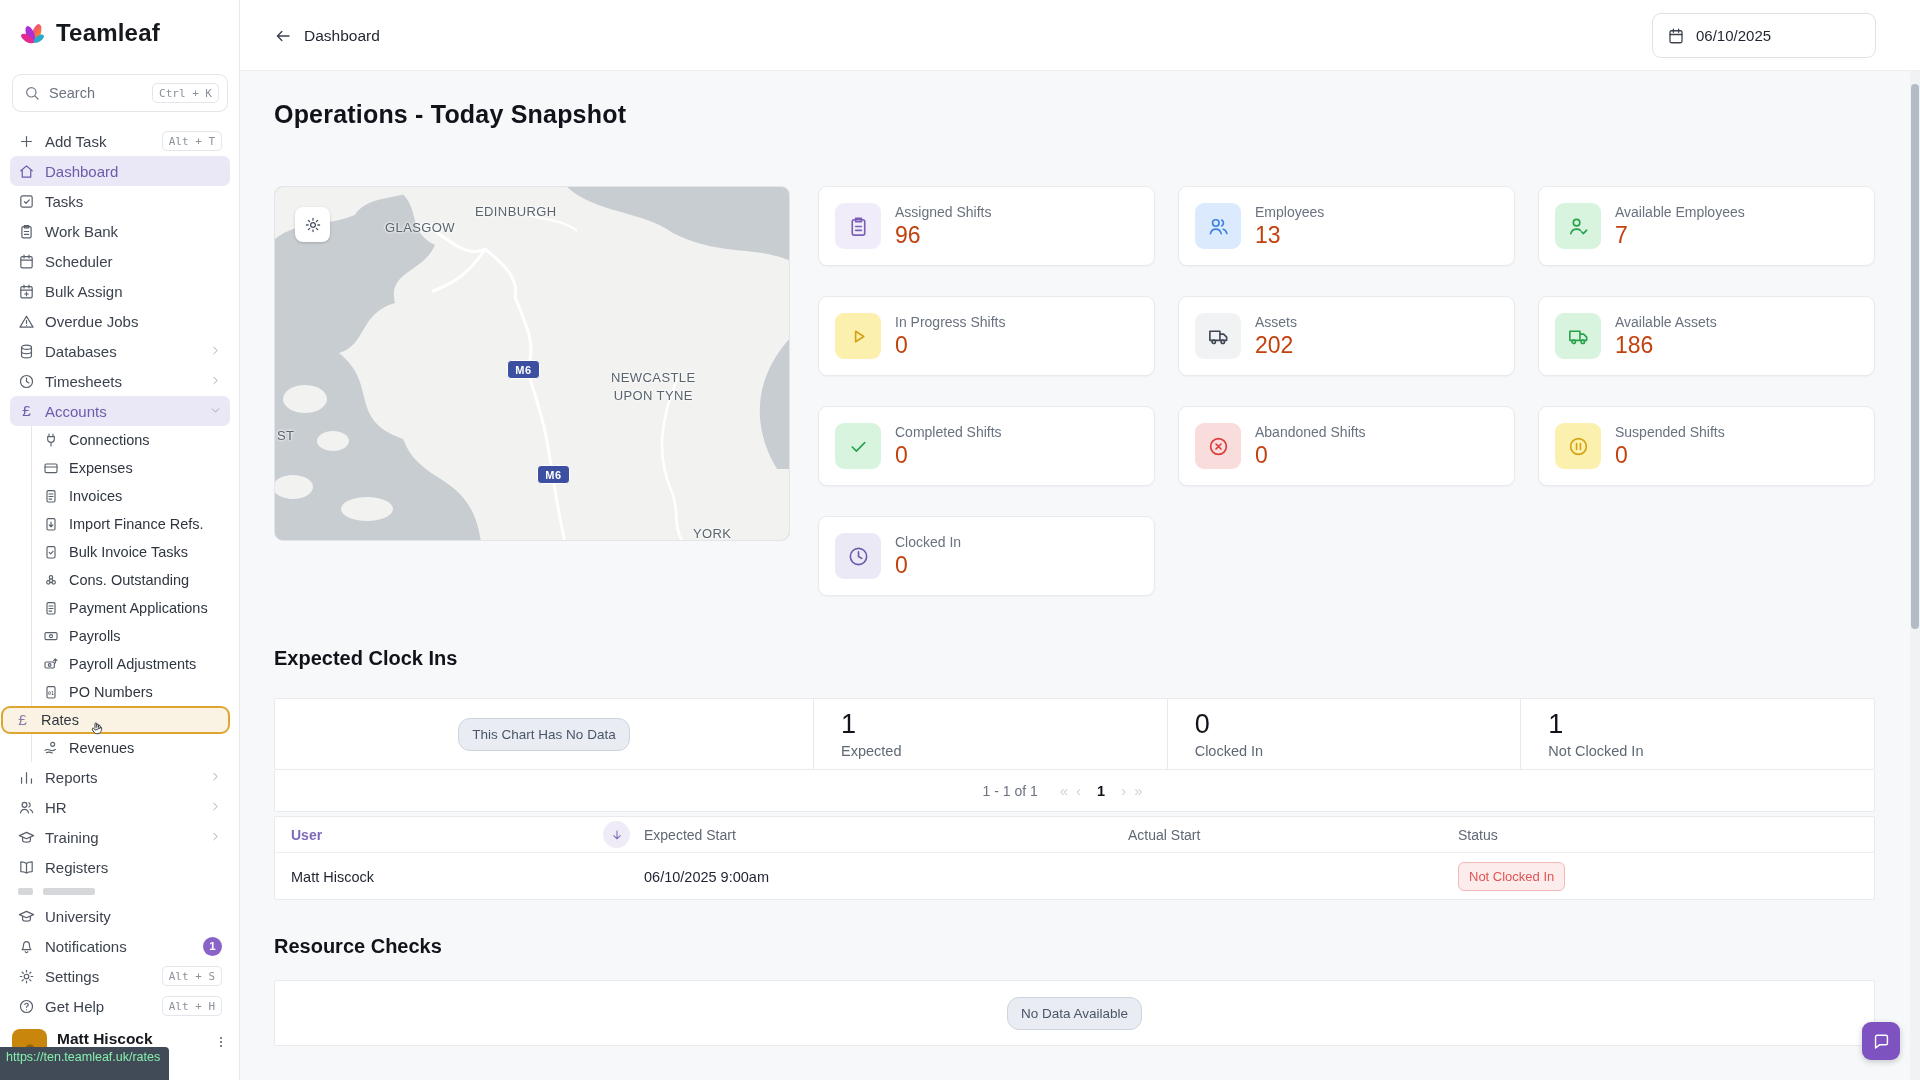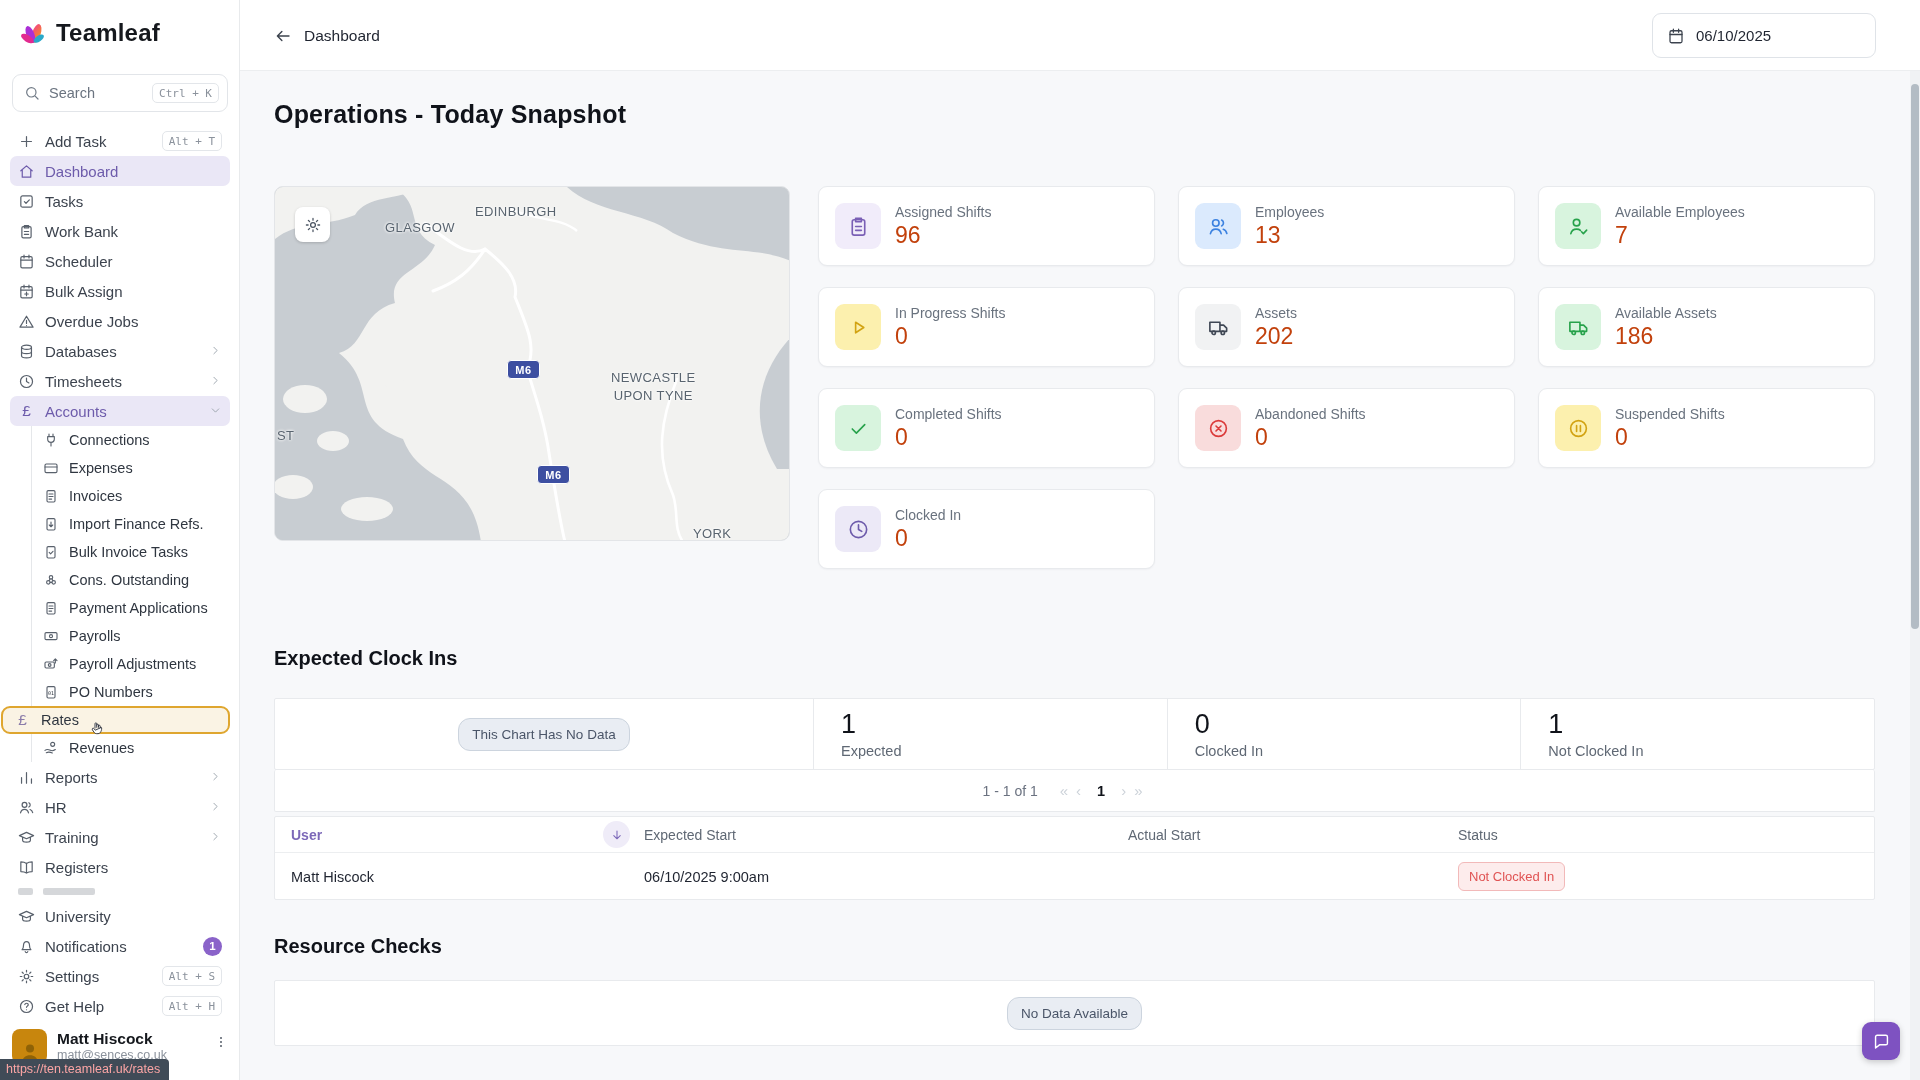--- a/index.html
+++ b/index.html
@@ -32,38 +32,38 @@
   .stub .bar1{width:15px;height:7px;background:#6a727c;border-radius:2px}
   .stub .bar2{width:52px;height:7px;background:#6a727c;border-radius:2px}
   .nbadge{margin-left:auto;width:19px;height:19px;border-radius:50%;background:#8a63c9;color:#fff;font-size:11.5px;font-weight:700;display:flex;align-items:center;justify-content:center}
   .userblk{position:absolute;left:12px;bottom:16px;width:216px;display:flex;align-items:flex-start;gap:10px}
   .avatar{width:35px;height:35px;border-radius:8px;background:#c8860d;display:flex;align-items:flex-end;justify-content:center;overflow:hidden}
   .avatar svg{width:24px;height:24px;fill:#8f6206;stroke:none}
   .uname{font-size:15.5px;font-weight:600;color:#15181d;line-height:1.25}
   .uemail{font-size:12.5px;color:#8b929c}
   .kebab{margin-left:auto;padding-top:6px}
   .kebab svg{width:14px;height:14px;fill:#555d68}
-  .urltip{position:absolute;left:0;bottom:0;background:#404b57;color:#fca5a5;font-size:12.5px;padding:3px 9px 4px 6px;border-radius:0 4px 0 0;z-index:9;white-space:nowrap}
+  .urltip{position:absolute;left:0;bottom:0;background:#404b57;color:#86efac;font-size:12.5px;padding:3px 9px 16px 6px;border-radius:0 4px 0 0;z-index:9;white-space:nowrap}
 
   
   .topbar{position:absolute;left:240px;top:0;width:1680px;height:71px;background:#fff;border-bottom:1px solid #eceef0;z-index:4}
   .crumb{position:absolute;left:34px;top:0;height:71px;display:flex;align-items:center;gap:12px;font-size:15.5px;color:#1f2430}
   .crumb svg{width:18px;height:18px;stroke:#3c434e;fill:none;stroke-width:1.8;stroke-linecap:round;stroke-linejoin:round}
   .datebox{position:absolute;right:44px;top:13px;width:224px;height:45px;border:1px solid #dfe3e8;border-radius:9px;background:#fff;display:flex;align-items:center;gap:11px;padding:4px 14px;font-size:15px;color:#1f2430}
   .datebox svg{width:18px;height:18px;stroke:#3c434e;fill:none;stroke-width:1.7;stroke-linecap:round;stroke-linejoin:round}
 
   
   .ptitle{position:absolute;left:274px;top:100px;font-size:25px;font-weight:700;color:#10131a;letter-spacing:.2px}
   .map{position:absolute;left:274px;top:186px;width:516px;height:355px;border-radius:9px;overflow:hidden;border:1px solid #e3e5e8;background:#c8cdd2}
   .maplabel{position:absolute;font-size:13px;color:#59646f;letter-spacing:.4px;text-shadow:0 0 3px #fff,0 0 3px #fff;white-space:pre-line;text-align:center;line-height:1.35}
   .m6{position:absolute;width:33px;height:19px;background:#3d4fa1;border:1.5px solid #fff;border-radius:4px;color:#fff;font-size:11px;font-weight:600;display:flex;align-items:center;justify-content:center;letter-spacing:.5px}
   .mapgear{position:absolute;left:20px;top:20px;width:35px;height:35px;background:#fff;border-radius:8px;box-shadow:0 1px 3px rgba(0,0,0,.18);display:flex;align-items:center;justify-content:center}
   .mapgear svg{width:18px;height:18px;stroke:#4b5563;fill:none;stroke-width:1.7;stroke-linecap:round}
 
-  .cards{position:absolute;left:818px;top:186px;display:grid;grid-template-columns:repeat(3,337px);gap:21px 23px}
+  .cards{position:absolute;left:818px;top:186px;display:grid;grid-template-columns:repeat(3,337px);gap:30px 23px}
   .card{width:337px;height:80px;background:#fff;border:1px solid #e8eaed;border-radius:9px;box-shadow:0 1px 2px rgba(16,24,40,.04);display:flex;align-items:center;gap:14px;padding:0 16px}
   .tile{width:46px;height:46px;border-radius:9px;display:flex;align-items:center;justify-content:center}
   .tile svg{width:23px;height:23px;fill:none;stroke-width:1.7;stroke-linecap:round;stroke-linejoin:round}
   .t-purple{background:#f1ecfa}.t-purple svg{stroke:#7a5fb5}
   .t-blue{background:#dbeafd}.t-blue svg{stroke:#3c82e0}
   .t-green{background:#d8f4de}.t-green svg{stroke:#27a24b}
   .t-yellow{background:#fcf0ae}.t-yellow svg{stroke:#d2a313}
   .t-gray{background:#f1f2f3}.t-gray svg{stroke:#3f4754}
   .t-red{background:#f9dcdc}.t-red svg{stroke:#db3b3b}
   .t-lav{background:#ece9f7}.t-lav svg{stroke:#6d5bab}

